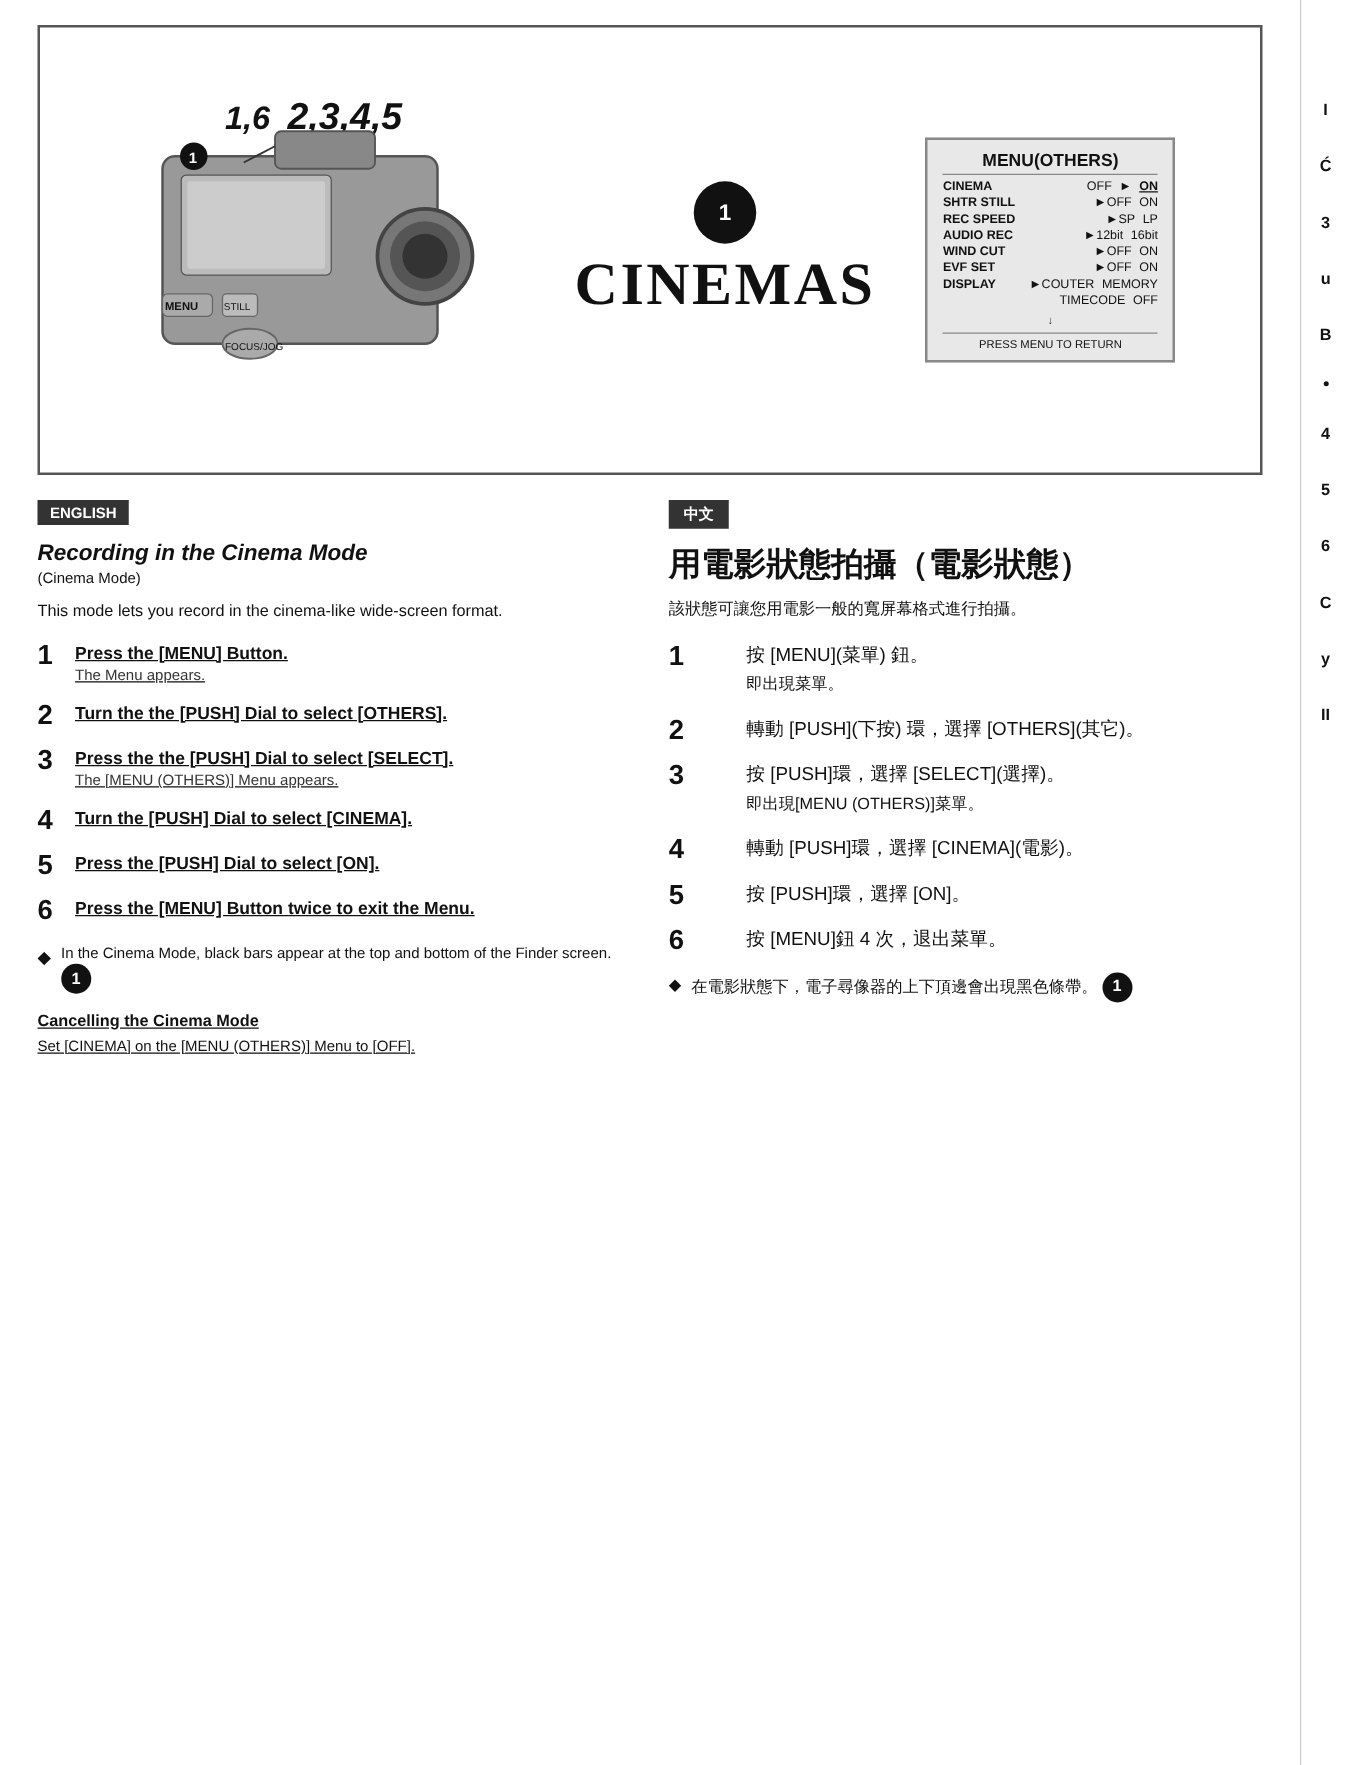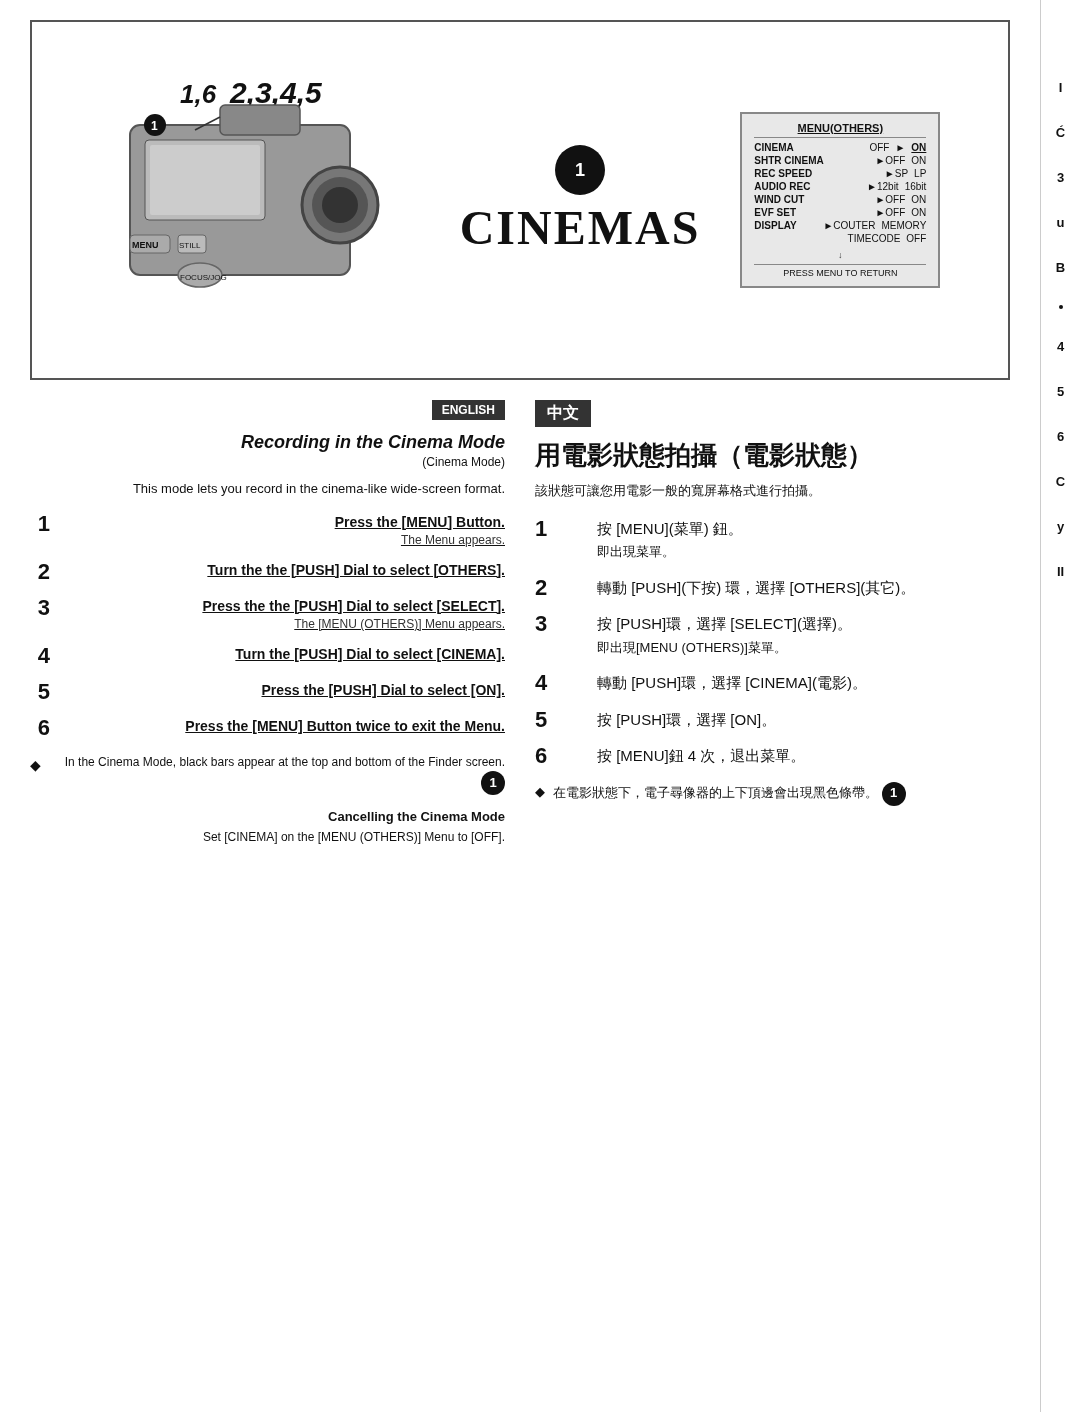--- a/index.html
+++ b/index.html
@@ -83,25 +83,24 @@
       border: 2px solid #888;
       background: #e8e8e8;
       padding: 8px 12px;
       min-width: 200px;
       font-size: 11px;
     }
 
     .menu-title {
       text-align: center;
       font-weight: bold;
-      font-size: 11px;
+      font-size: 14px;
       border-bottom: 1px solid #888;
       padding-bottom: 3px;
       margin-bottom: 4px;
-      text-decoration: underline;
     }
 
     .menu-row {
       display: flex;
       justify-content: space-between;
       margin: 2px 0;
       font-size: 10px;
     }
 
     .menu-row-label {
@@ -132,21 +131,20 @@
     }
 
     
     .content-columns {
       display: flex;
       gap: 30px;
     }
 
     .col-left {
       flex: 1;
-      text-align: right;
     }
 
     .col-right {
       flex: 1;
     }
 
     
     .lang-header {
       background: #333;
       color: #fff;
@@ -215,39 +213,40 @@
       line-height: 1.5;
     }
 
     .note-diamond {
       font-size: 14px;
       margin-top: 2px;
     }
 
     .cancelling-section {
       margin-top: 14px;
+      text-decoration: underline;
     }
 
     .cancelling-title {
       font-weight: bold;
       font-size: 13px;
       margin-bottom: 4px;
     }
 
     .cancelling-text {
       font-size: 12px;
       line-height: 1.5;
     }
 
     
     .chinese-header {
       background: #333;
       color: #fff;
       padding: 3px 12px;
-      font-size: 16px;
+      font-size: 12px;
       font-weight: bold;
       display: inline-block;
       margin-bottom: 12px;
     }
 
     .chinese-title {
       font-size: 26px;
       font-weight: bold;
       margin-bottom: 8px;
       line-height: 1.3;
@@ -379,21 +378,21 @@
         <div class="menu-title">MENU(OTHERS)</div>
         <div class="menu-row">
           <span class="menu-row-label">CINEMA</span>
           <span class="menu-row-value">
             <span>OFF</span>
             <span class="menu-arrow">►</span>
             <span class="menu-selected">ON</span>
           </span>
         </div>
         <div class="menu-row">
-          <span class="menu-row-label">SHTR CINEMA</span>
+          <span class="menu-row-label">SHTR STILL</span>
           <span class="menu-row-value">
             <span>►OFF</span>
             <span>ON</span>
           </span>
         </div>
         <div class="menu-row">
           <span class="menu-row-label">REC SPEED</span>
           <span class="menu-row-value">
             <span>►SP</span>
             <span>LP</span>

